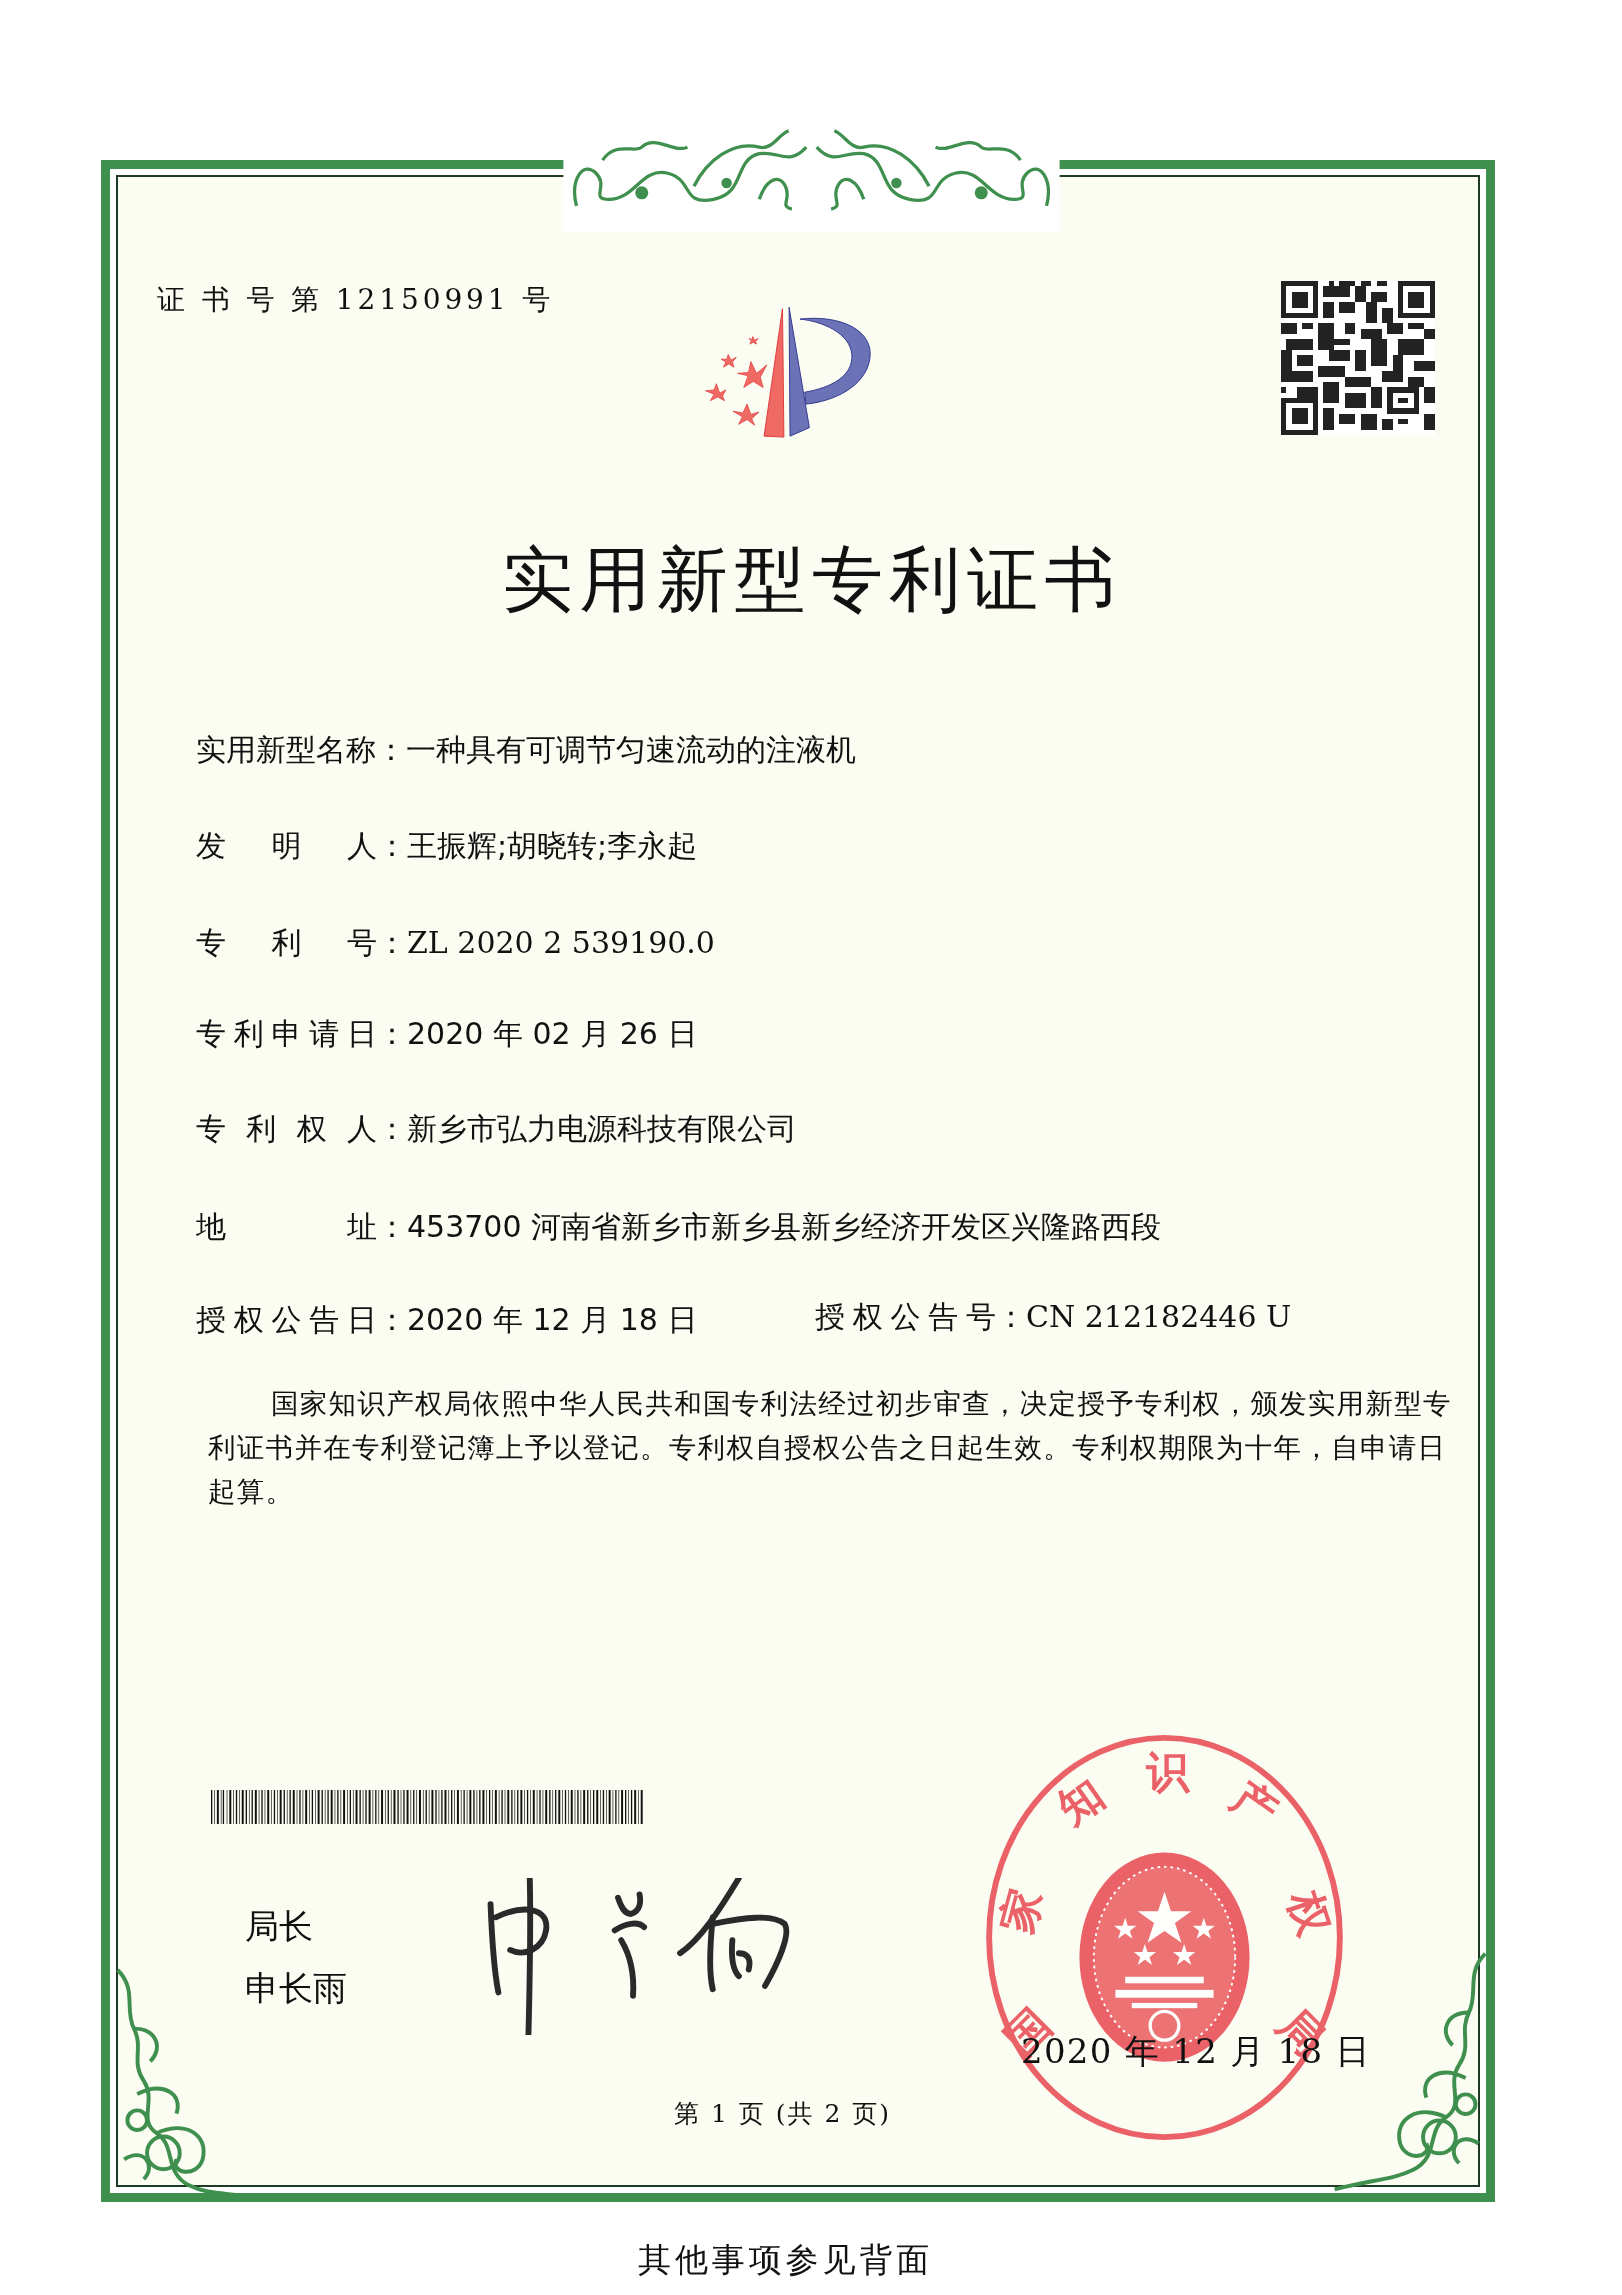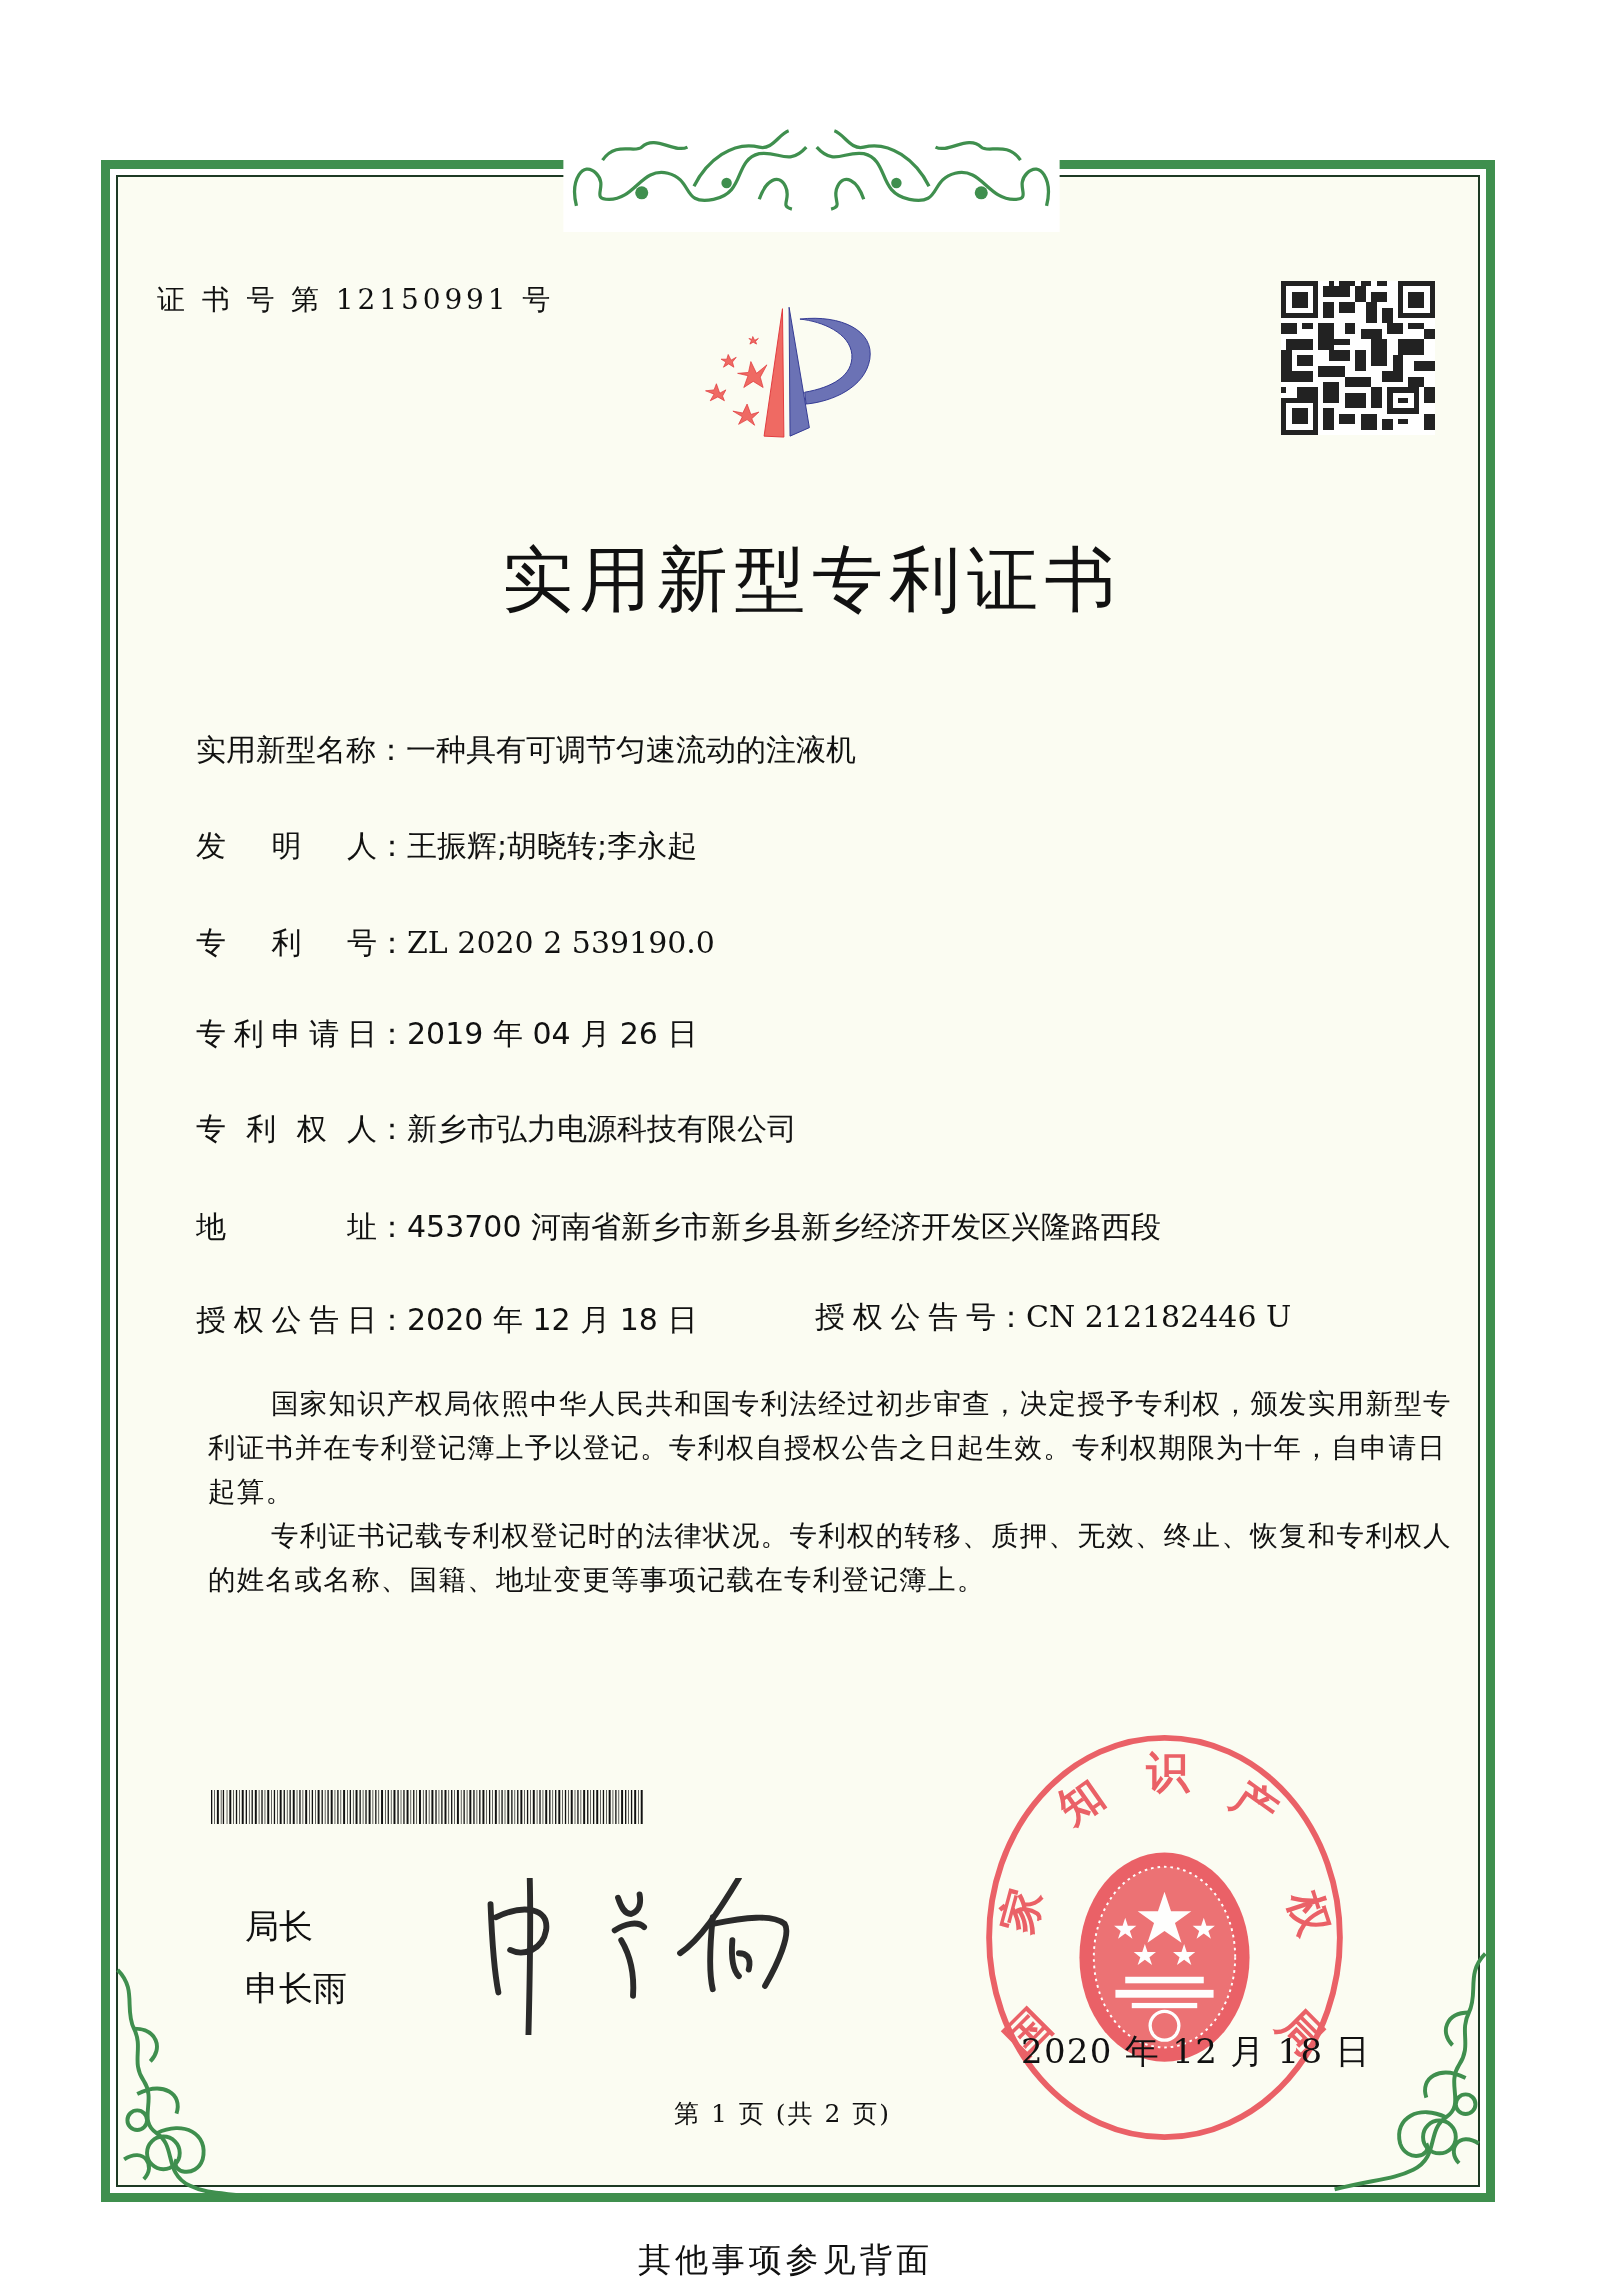--- a/index.html
+++ b/index.html
@@ -184,42 +184,41 @@
 
 <div class="abs field" style="top:826px">
   <span class="lbl spread" style="width:181px">发明人</span><span>：</span><span>王振辉;胡晓转;李永起</span>
 </div>
 
 <div class="abs field" style="top:923px">
   <span class="lbl spread" style="width:181px">专利号</span><span>：</span><span style="font-family:'DejaVu Serif','Liberation Serif',serif">ZL 2020 2 539190.0</span>
 </div>
 
 <div class="abs field" style="top:1014px">
-  <span class="lbl spread" style="width:181px">专利申请日</span><span>：</span><span>2019 年 04 月 26 日</span>
+  <span class="lbl spread" style="width:181px">专利申请日</span><span>：</span><span>2020 年 02 月 26 日</span>
 </div>
 
 <div class="abs field" style="top:1109px">
   <span class="lbl spread" style="width:181px">专利权人</span><span>：</span><span>新乡市弘力电源科技有限公司</span>
 </div>
 
 <div class="abs field" style="top:1207px">
   <span class="lbl spread" style="width:181px">地址</span><span>：</span><span>453700 河南省新乡市新乡县新乡经济开发区兴隆路西段</span>
 </div>
 
 <div class="abs field" style="top:1300px">
   <span class="lbl spread" style="width:181px">授权公告日</span><span>：</span><span>2020 年 12 月 18 日</span>
 </div>
 
 <div class="abs field" style="top:1297px;left:815px">
   <span class="lbl spread" style="width:181px">授权公告号</span><span>：</span><span style="font-family:'DejaVu Serif','Liberation Serif',serif">CN 212182446 U</span>
 </div>
 
 <div class="abs para" style="top:1381px;width:1256px">
   <p>国家知识产权局依照中华人民共和国专利法经过初步审查，决定授予专利权，颁发实用新型专利证书并在专利登记簿上予以登记。专利权自授权公告之日起生效。专利权期限为十年，自申请日起算。</p>
-  <p>专利证书记载专利权登记时的法律状况。专利权的转移、质押、无效、终止、恢复和专利权人的姓名或名称、国籍、地址变更等事项记载在专利登记簿上。</p>
 </div>
 
 <svg class="abs barcode" viewBox="0 0 662 52" preserveAspectRatio="none">
   <g fill="#111">
     <rect x="0" y="0" width="2" height="52"></rect>
       <rect x="5" y="0" width="1" height="52"></rect>
       <rect x="9" y="0" width="3" height="52"></rect>
       <rect x="15" y="0" width="1" height="52"></rect>
       <rect x="18" y="0" width="2" height="52"></rect>
       <rect x="24" y="0" width="1" height="52"></rect>

